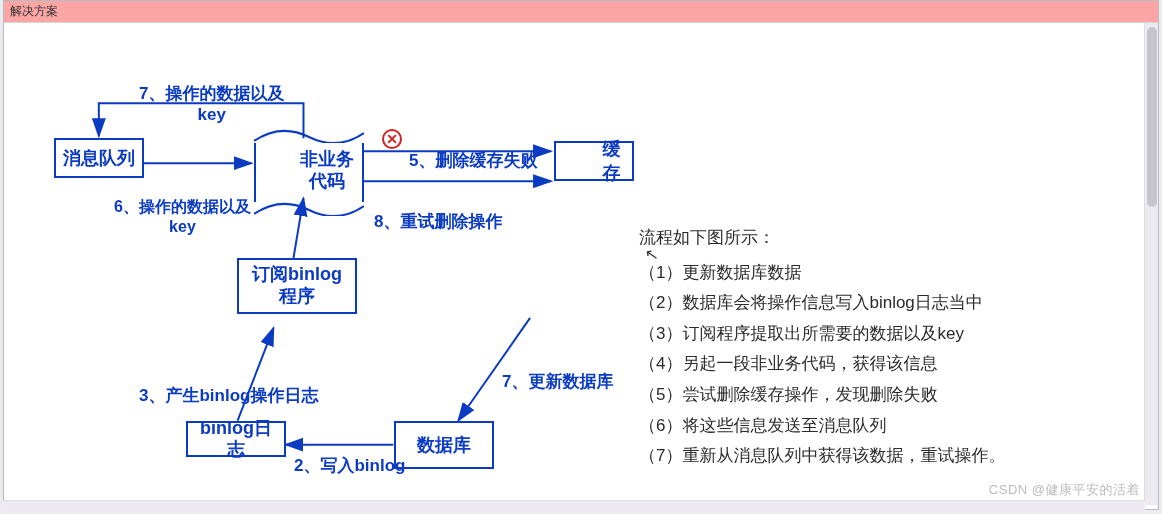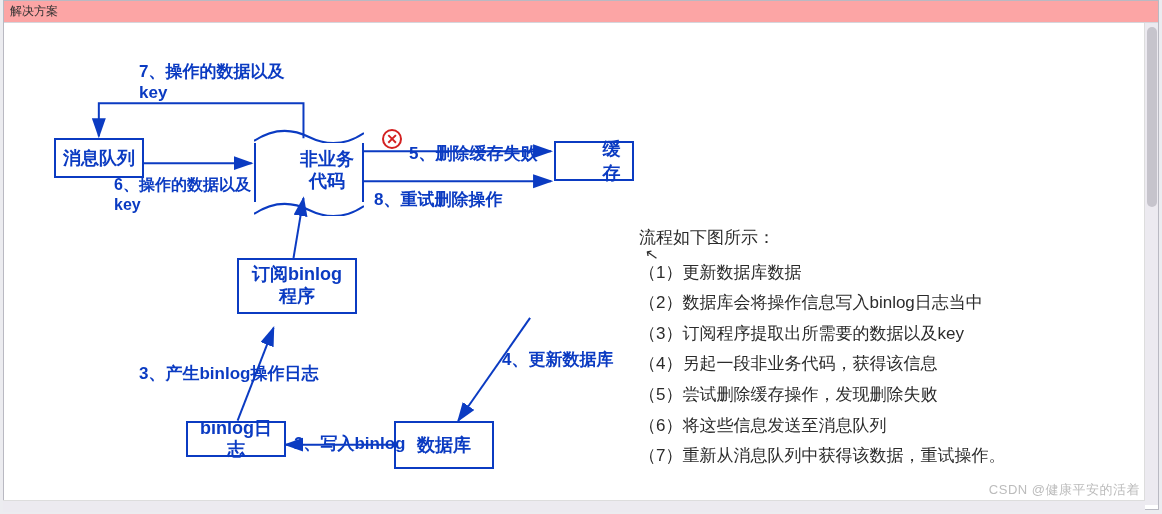--- a/index.html
+++ b/index.html
@@ -88,20 +88,22 @@
     line-height: 1.2;
   }
   .node-doc svg { display: block; }
   .edge-label {
     position: absolute;
     color: #0b3bc2;
     font-weight: 700;
     font-size: 17px;
     line-height: 1.25;
     white-space: nowrap;
+    text-align: center;
+    margin-top: 22px;
   }
   .x-icon {
     position: absolute;
     width: 20px; height: 20px;
     border: 2px solid #d32020;
     border-radius: 50%;
     color: #d32020;
     font-weight: 900;
     font-size: 14px;
     display: flex;
@@ -195,25 +197,25 @@
 志</div>
 
     <div class="node-rect" style="left:390px; top:398px; width:100px; height:48px;">数据库</div>
 
     <div class="x-icon" style="left:378px; top:106px;">✕</div>
 
     <div class="edge-label" style="left:135px; top:38px; white-space:pre-line;">7、操作的数据以及
 key</div>
     <div class="edge-label" style="left:110px; top:152px; white-space:pre-line; font-size:16px;">6、操作的数据以及
 key</div>
-    <div class="edge-label" style="left:405px; top:120px;">5、删除缓存失败</div>
+    <div class="edge-label" style="left:405px; top:105px;">5、删除缓存失败</div>
     <div class="edge-label" style="left:370px; top:166px;">8、重试删除操作</div>
     <div class="edge-label" style="left:135px; top:340px;">3、产生binlog操作日志</div>
     <div class="edge-label" style="left:290px; top:410px;">2、写入binlog</div>
-    <div class="edge-label" style="left:498px; top:326px;">4、更新数据库</div>
+    <div class="edge-label" style="left:498px; top:326px;">7、更新数据库</div>
 
     <div class="steps">
       <div class="hdr">流程如下图所示：</div>
       <div>（1）更新数据库数据</div>
       <div>（2）数据库会将操作信息写入binlog日志当中</div>
       <div>（3）订阅程序提取出所需要的数据以及key</div>
       <div>（4）另起一段非业务代码，获得该信息</div>
       <div>（5）尝试删除缓存操作，发现删除失败</div>
       <div>（6）将这些信息发送至消息队列</div>
       <div>（7）重新从消息队列中获得该数据，重试操作。</div>

